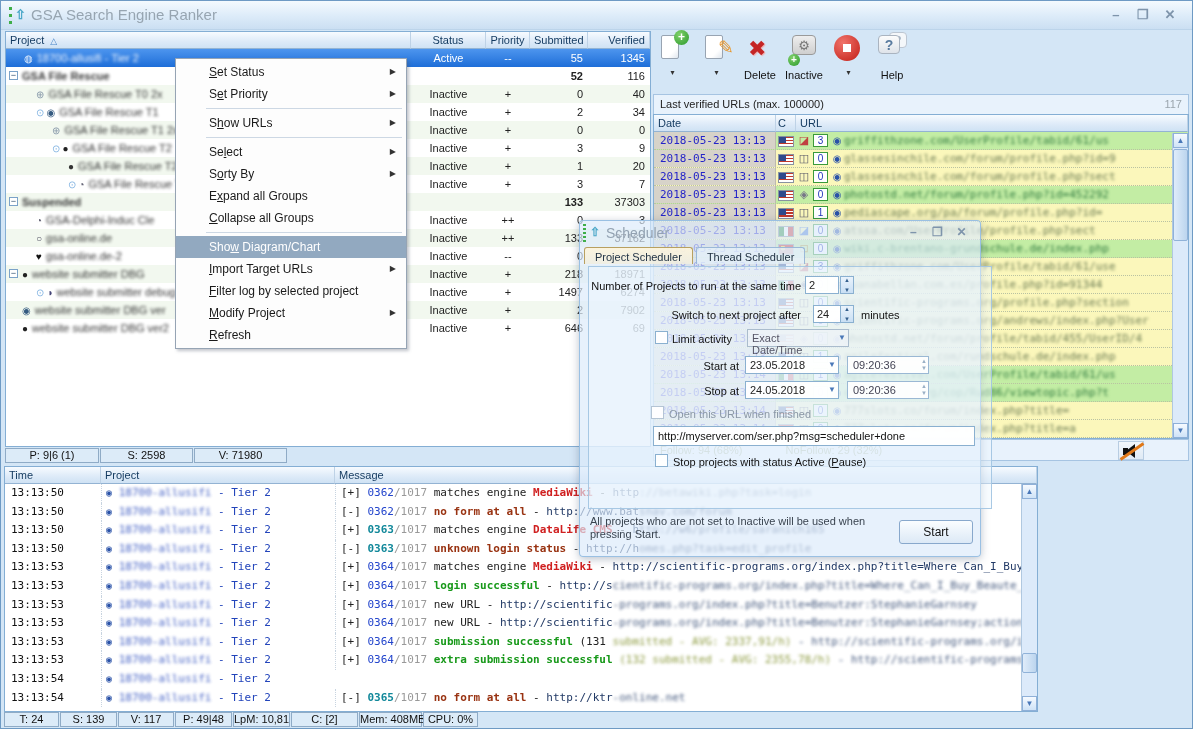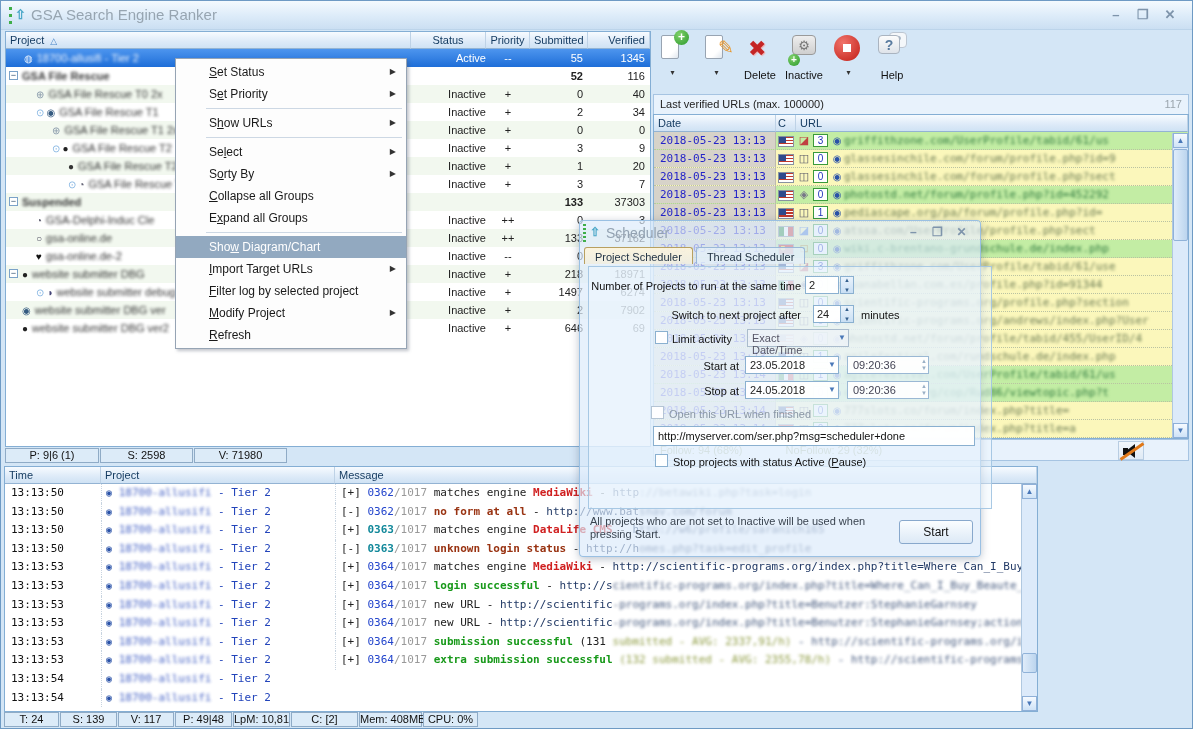--- a/index.html
+++ b/index.html
@@ -34,21 +34,21 @@
   .phead .hcell:nth-child(4){ flex:0 0 58px; text-align:right; }
   .phead .hcell:nth-child(5){ flex:0 0 62px; text-align:right; }
   .sorttri { color:#4a86c8; font-size:9px; margin-left:6px; }
   .prow { display:flex; height:18px; line-height:18px; white-space:nowrap; }
   .prow:nth-child(odd) { background:#f2f8ef; }
   .prow.sel { background:linear-gradient(#4d95ee,#1e6ed8); color:#fff; }
   .prow.grp .nm { font-weight:bold; }
   .prow.grp .pnum { font-weight:bold; }
   .pc { overflow:hidden; }
   .pcn { flex:0 0 405px; position:relative; }
-  .pcs { flex:0 0 75px; text-align:right; }
+  .pcs { flex:0 0 75px; text-align:center; }
   .pcp { flex:0 0 44px; text-align:center; }
   .pnum { flex:0 0 58px; text-align:right; padding-right:5px; }
   .pnum2 { flex:0 0 62px; text-align:right; padding-right:5px; }
   .expbox { position:absolute; left:3px; top:4px; width:9px; height:9px; border:1px solid #7ba2c8; background:#fff;
             color:#2a4a6a; font-size:9px; line-height:7px; text-align:center; }
   .twist { color:#85b5e2; font-size:10px; margin-right:2px; }
   .ticn { font-size:10px; margin-right:4px; }
   .nm { font-size:11px; }
   .bz { filter:blur(1.8px); opacity:.9; }
   .bz1 { filter:blur(1.5px); opacity:.85; }
@@ -588,41 +588,42 @@
           <span class="lproj"><span class="lglb">◉</span> <span class="bz1">18700-allusifi</span> - Tier 2</span>
           <span class="lmsg">[+] <span class="bl">0364</span><span class="gy">/1017</span> <span class="gr">extra submission successful</span> <span class="bz1 ol">(132 submitted - AVG: 2355,78/h)</span> <span class="bz1 nv">- http://scientific-programs.org/index.php?title=Cool_Be</span></span>
         </div>
         <div class="lrow">
           <span class="ltime">13:13:54</span>
           <span class="lproj"><span class="lglb">◉</span> <span class="bz1">18700-allusifi</span> - Tier 2</span>
         </div>
         <div class="lrow">
           <span class="ltime">13:13:54</span>
           <span class="lproj"><span class="lglb">◉</span> <span class="bz1">18700-allusifi</span> - Tier 2</span>
+          <span class="lmsg">[-] <span class="tl">0365</span><span class="gy">/1017</span> <span class="dr">no form at all</span> - <span class="nv">http://ktr</span><span class="bz1 nv">-online.net</span></span>
         </div>
       </div>
     <div class="lscroll">
       <span class="sbtn" style="top:0">▲</span>
       <span class="sthumb" style="bottom:38px;height:20px"></span>
       <span class="sbtn" style="bottom:0">▼</span>
     </div>
   </div>
 
   <div class="bottomstatus" id="bottom-status"><span class="sbox" style="width: 55px;">T: 24</span><span class="sbox" style="width: 57px;">S: 139</span><span class="sbox" style="width: 56px;">V: 117</span><span class="sbox" style="width: 57px;">P: 49|48</span><span class="sbox" style="width: 57px;">LpM: 10,81</span><span class="sbox" style="width: 67px;">C: [2]</span><span class="sbox" style="width: 63px;">Mem: 408MB</span><span class="sbox" style="width: 55px;">CPU: 0%</span></div>
 
   <div class="ctxmenu" id="context-menu">
       <div class="mitem"><u>S</u>et Status<span class="arr">▶</span></div>
       <div class="mitem">S<u>e</u>t Priority<span class="arr">▶</span></div>
       <div class="msep"></div>
       <div class="mitem">S<u>h</u>ow URLs<span class="arr">▶</span></div>
       <div class="msep"></div>
       <div class="mitem">Se<u>l</u>ect<span class="arr">▶</span></div>
       <div class="mitem">S<u>o</u>rty By<span class="arr">▶</span></div>
+      <div class="mitem">E<u>x</u>pand all Groups</div>
       <div class="mitem"><u>C</u>ollapse all Groups</div>
-      <div class="mitem">E<u>x</u>pand all Groups</div>
       <div class="msep"></div>
       <div class="mitem hl">Sho<u>w</u> Diagram/Chart</div>
       <div class="mitem"><u>I</u>mport Target URLs<span class="arr">▶</span></div>
       <div class="mitem"><u>F</u>ilter log by selected project</div>
       <div class="mitem"><u>M</u>odify Project<span class="arr">▶</span></div>
       <div class="mitem"><u>R</u>efresh</div>
     </div>
 
   <div class="dialog">
     <div class="dlg-title">

